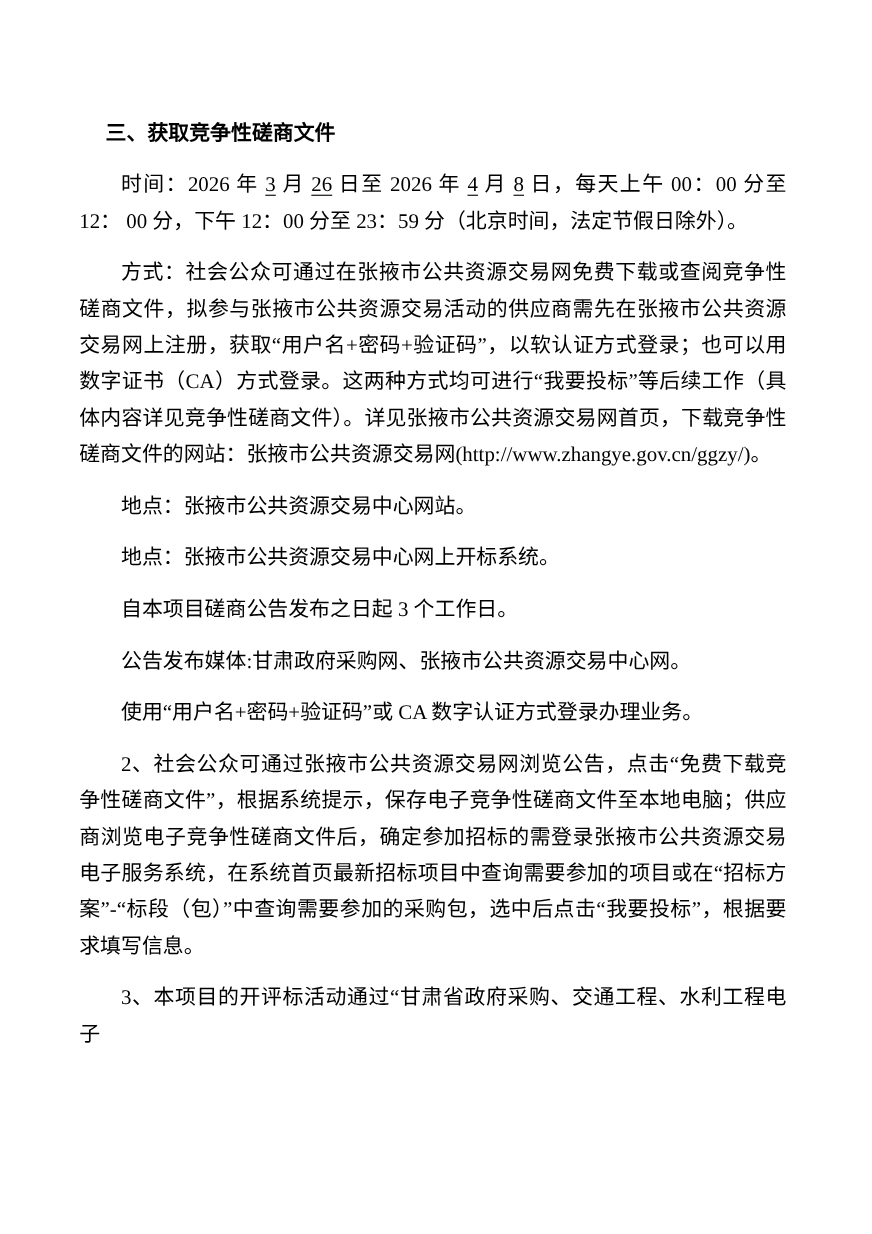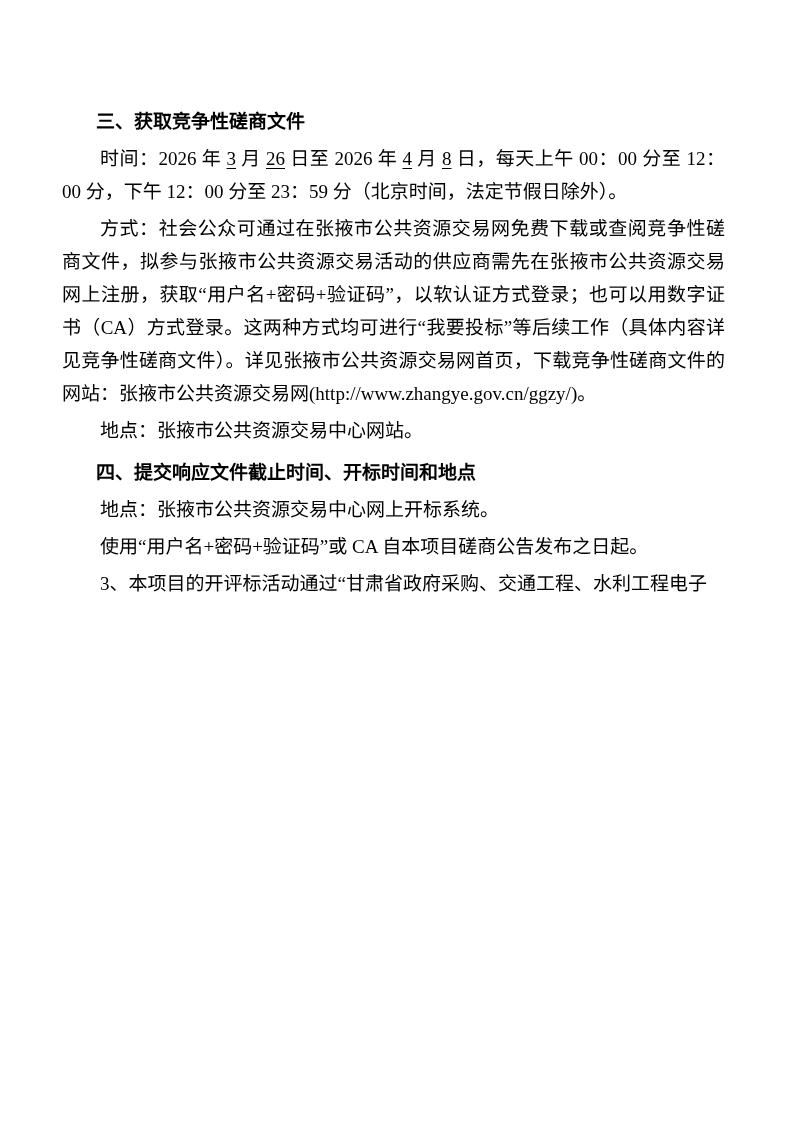--- a/index.html
+++ b/index.html
@@ -16,21 +16,21 @@
     box-sizing: border-box;
     padding: 96px 64px 40px 58px;
     overflow: hidden;
     font-family: "Liberation Serif", "DejaVu Serif", serif;
     font-size: 19px;
     line-height: 33px;
     color: #000000;
     text-align: justify;
   }
   .doc-body p {
-    margin: 4px;
+    margin: 14px;
     text-indent: 2em;
   }
   .doc-body p.heading {
     font-weight: bold;
     margin: 9px 0 4px 0;
     text-indent: 2em;
     text-align: left;
   }
   .doc-body span.u {
     text-decoration: underline;
@@ -39,18 +39,20 @@
 </style>
 </head>
 <body>
 
 <div class="page">
   <div class="doc-body">
       <p class="heading"><span>三、获取竞争性磋商文件</span></p>
       <p class="para"><span>时间：2026 年 </span><span class="u">3</span><span> 月 </span><span class="u">26</span><span> 日至 2026 年 </span><span class="u">4</span><span> 月 </span><span class="u">8</span><span> 日，每天上午 00：00 分至 12： 00 分，下午 12：00 分至 23：59 分（北京时间，法定节假日除外）。</span></p>
       <p class="para"><span>方式：社会公众可通过在张掖市公共资源交易网免费下载或查阅竞争性磋商文件，拟参与张掖市公共资源交易活动的供应商需先在张掖市公共资源交易网上注册，获取“用户名+密码+验证码”，以软认证方式登录；也可以用数字证书（CA）方式登录。这两种方式均可进行“我要投标”等后续工作（具体内容详见竞争性磋商文件）。详见张掖市公共资源交易网首页，下载竞争性磋商文件的网站：张掖市公共资源交易网(http://www.zhangye.gov.cn/ggzy/)。</span></p>
       <p class="para"><span>地点：张掖市公共资源交易中心网站。</span></p>
-      <p class="heading"><span>四、提交响应文件截止时间、开标时间和地点</span></p>
       <p class="para"><span>地点：张掖市公共资源交易中心网上开标系统。</span></p>
-      <p class="para"><span>使用“用户名+密码+验证码”或 CA 自本项目磋商公告发布之日起。</span></p>
+      <p class="para"><span>自本项目磋商公告发布之日起 3 个工作日。</span></p>
+      <p class="para"><span>公告发布媒体:甘肃政府采购网、张掖市公共资源交易中心网。</span></p>
+      <p class="para"><span>使用“用户名+密码+验证码”或 CA 数字认证方式登录办理业务。</span></p>
+      <p class="para"><span>2、社会公众可通过张掖市公共资源交易网浏览公告，点击“免费下载竞争性磋商文件”，根据系统提示，保存电子竞争性磋商文件至本地电脑；供应商浏览电子竞争性磋商文件后，确定参加招标的需登录张掖市公共资源交易电子服务系统，在系统首页最新招标项目中查询需要参加的项目或在“招标方案”-“标段（包）”中查询需要参加的采购包，选中后点击“我要投标”，根据要求填写信息。</span></p>
       <p class="para"><span>3、本项目的开评标活动通过“甘肃省政府采购、交通工程、水利工程电子</span></p>
     </div>
 </div>
 
 </body></html>

